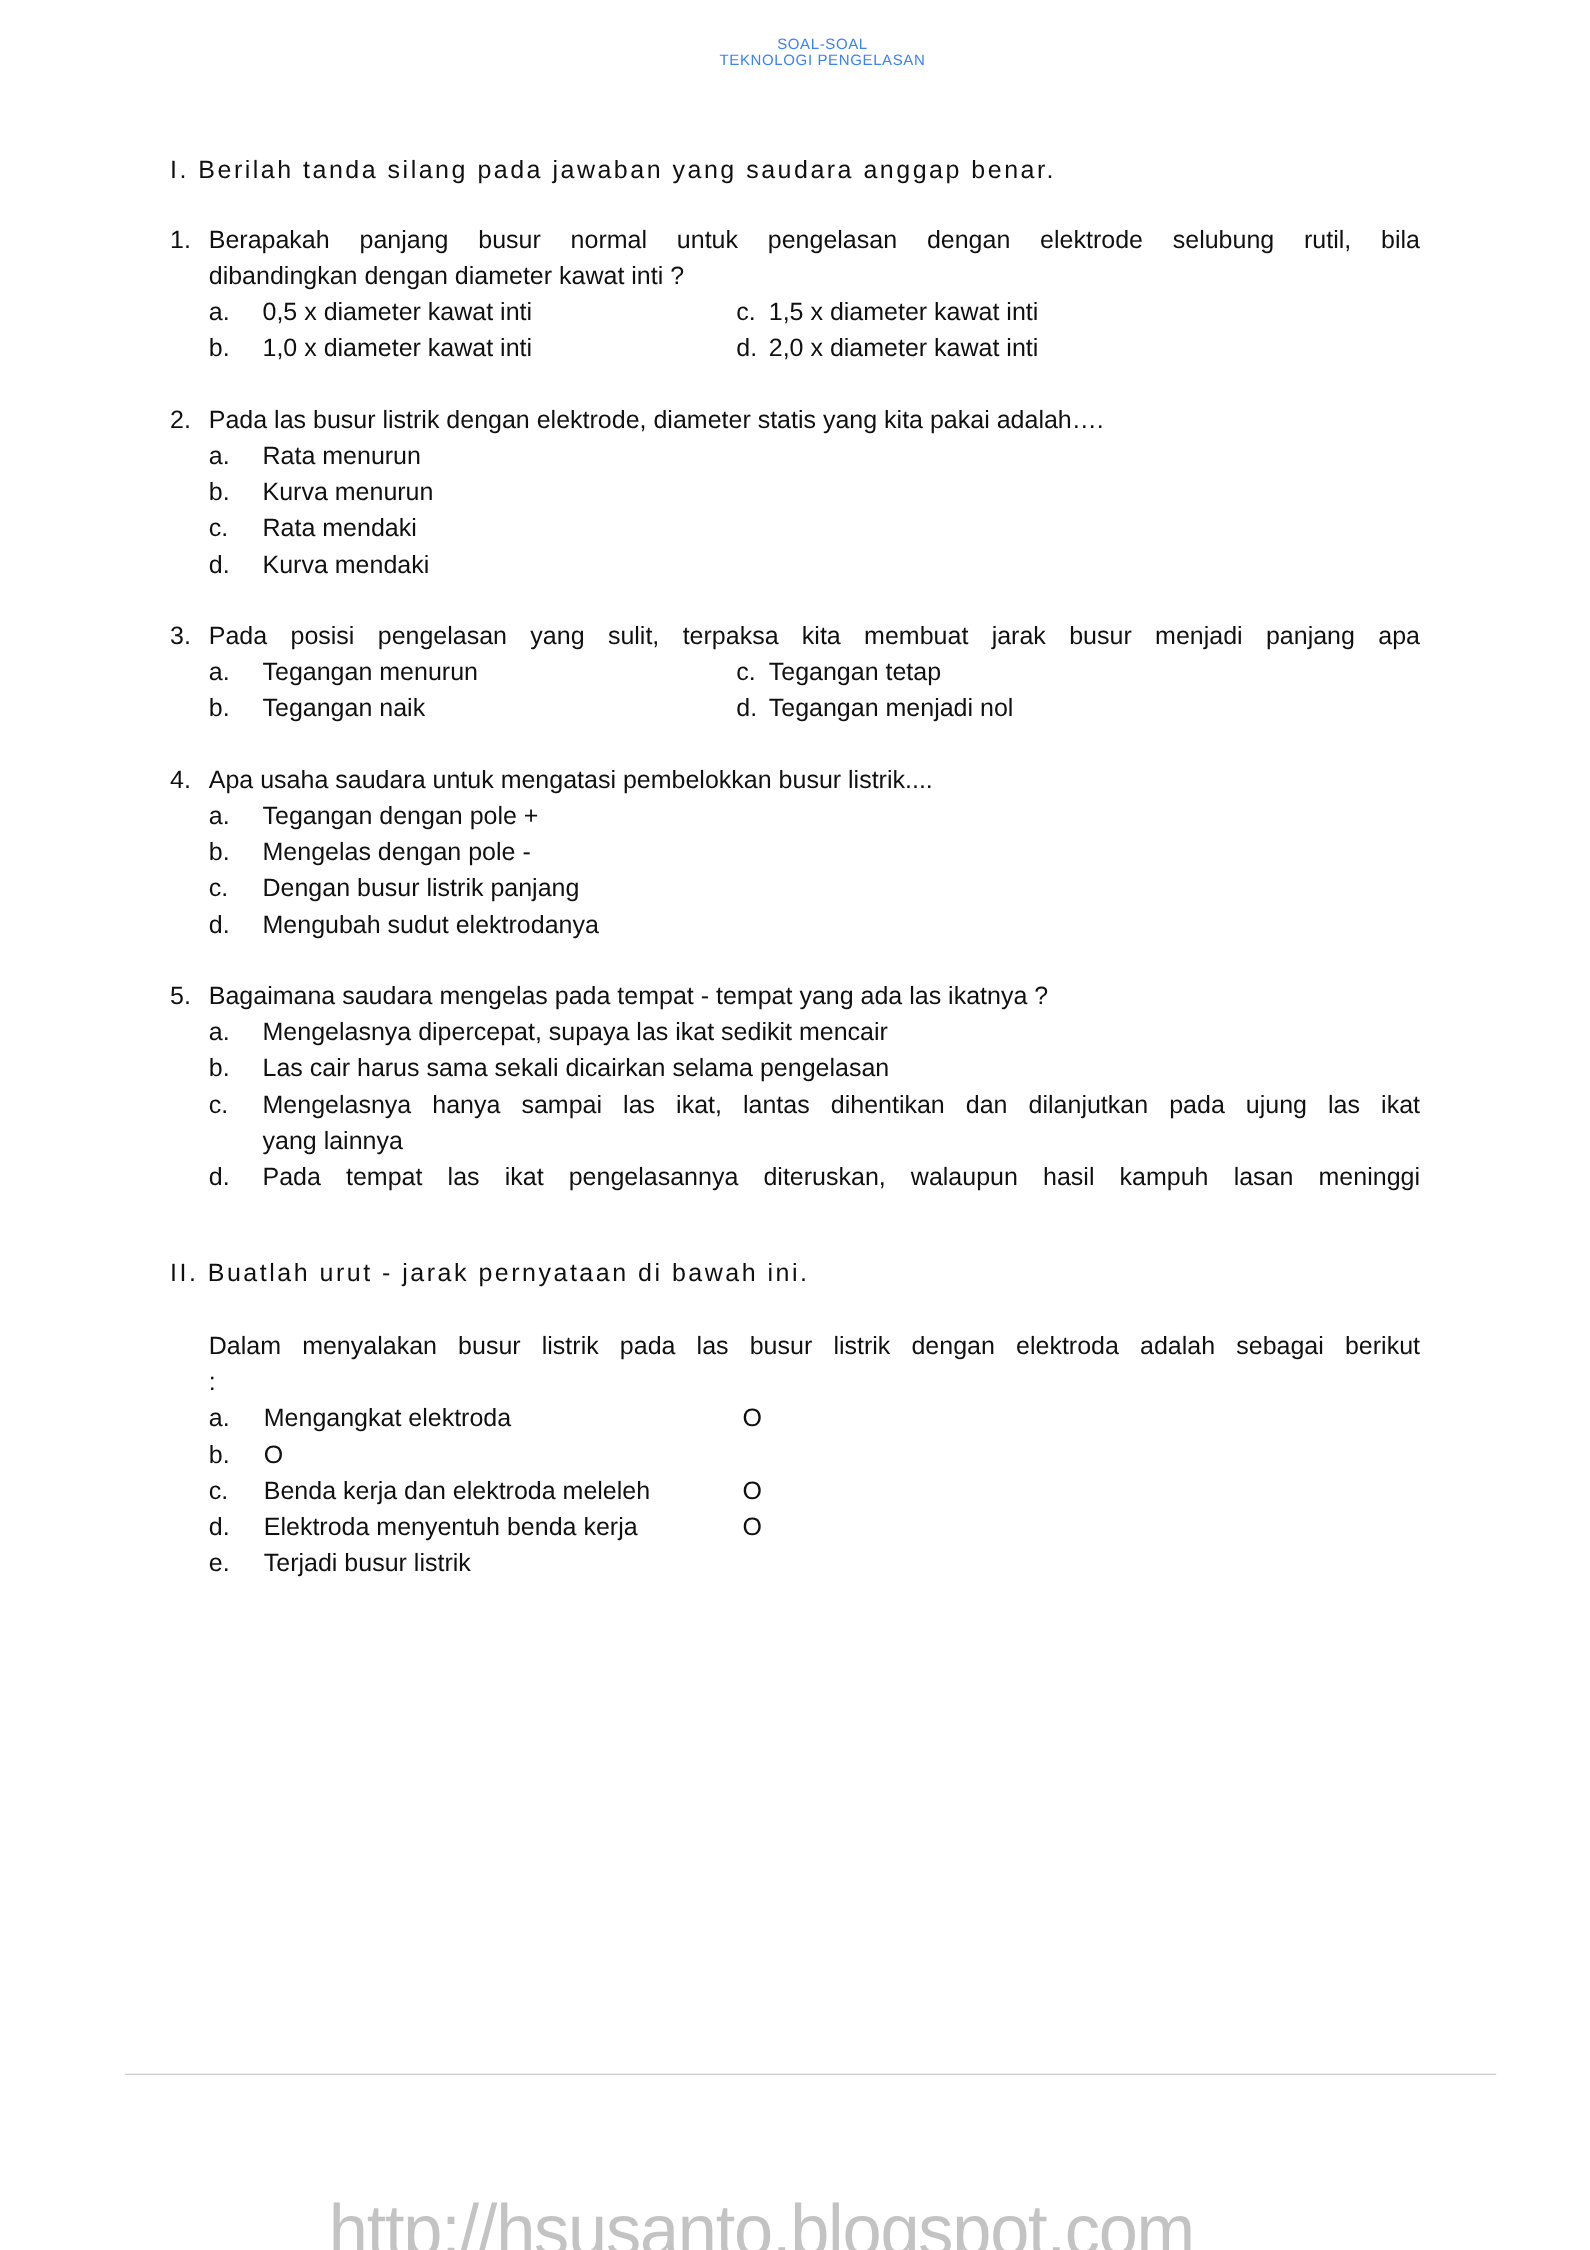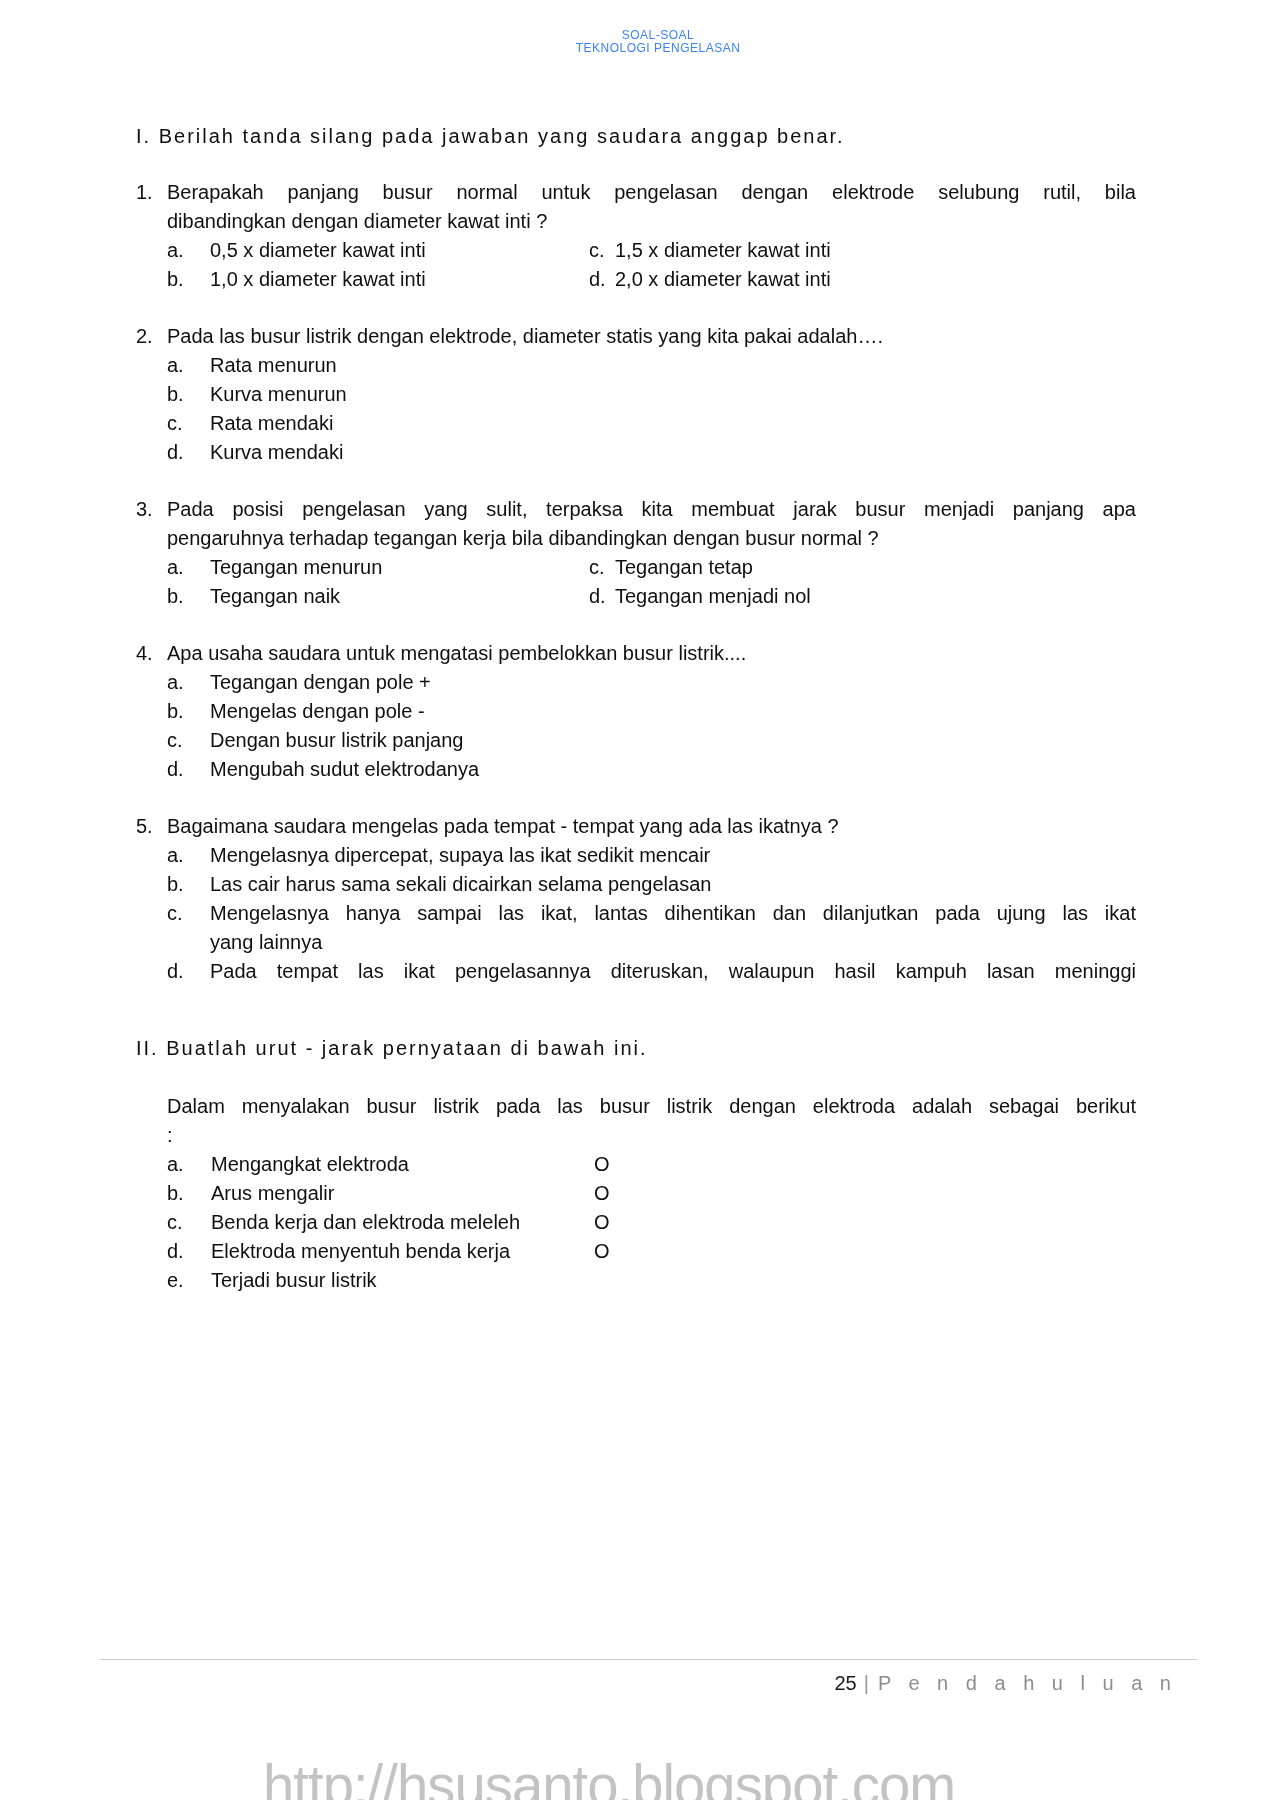--- a/index.html
+++ b/index.html
@@ -154,21 +154,20 @@
           <span class="letter1">d.</span>
           <span>Kurva mendaki</span>
         </div>
       </div>
     </div>
 
     <div class="question">
       <div class="qnum">3.</div>
       <div class="qbody">
         <div class="line just">Pada posisi pengelasan yang sulit, terpaksa kita membuat jarak busur menjadi panjang apa</div>
-        <div class="line">pengaruhnya terhadap tegangan kerja bila dibandingkan dengan busur normal ?</div>
         <div class="opt-row">
           <span class="opt-col1">
             <span class="letter1">a.</span>
             <span>Tegangan menurun</span>
           </span>
           <span class="opt-col2">
             <span class="letter2">c.</span>
             <span>Tegangan tetap</span>
           </span>
         </div>
@@ -244,21 +243,20 @@
     </div>
 
     <div class="indented">
       <div class="item">
         <span class="item-letter">a.</span>
         <span class="item-text">Mengangkat elektroda</span>
         <span class="item-marker">O</span>
       </div>
       <div class="item">
         <span class="item-letter">b.</span>
-        <span class="item-text">Arus mengalir</span>
         <span class="item-marker">O</span>
       </div>
       <div class="item">
         <span class="item-letter">c.</span>
         <span class="item-text">Benda kerja dan elektroda meleleh</span>
         <span class="item-marker">O</span>
       </div>
       <div class="item">
         <span class="item-letter">d.</span>
         <span class="item-text">Elektroda menyentuh benda kerja</span>
@@ -267,19 +265,16 @@
       <div class="item">
         <span class="item-letter">e.</span>
         <span class="item-text">Terjadi busur listrik</span>
         <span class="item-marker"></span>
       </div>
     </div>
 
   </div>
 
   <div class="footer-rule"></div>
-  <div class="footer-text">
-    <span class="page-number">25</span><span class="footer-sep">|</span><span class="footer-section">P e n d a h u l u a n</span>
-  </div>
 
   <div class="watermark">http://hsusanto.blogspot.com</div>
 
 </div>
 
 </body></html>

